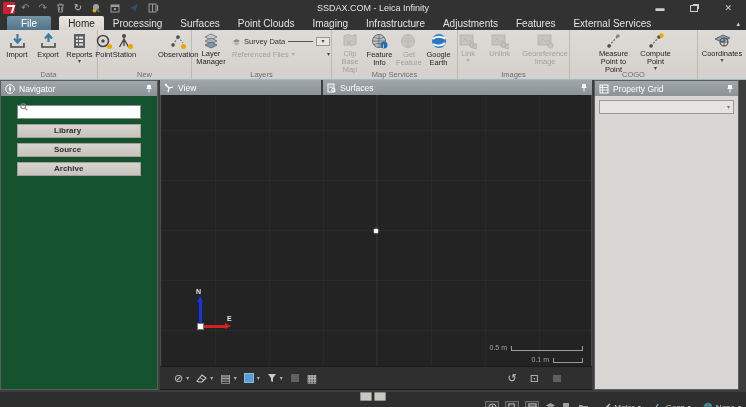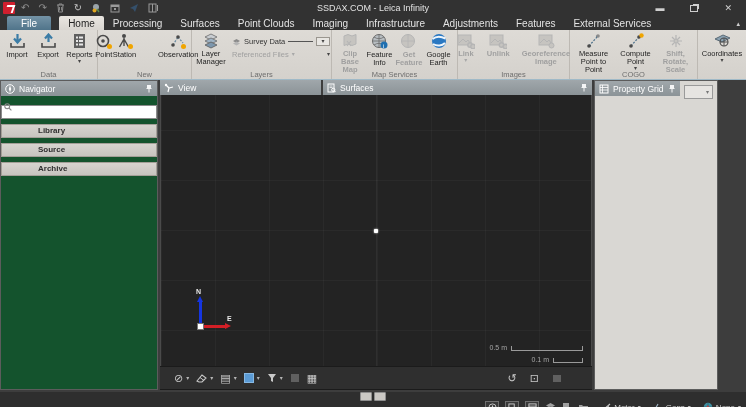--- a/index.html
+++ b/index.html
@@ -26,38 +26,38 @@
   .tab.sel { background:linear-gradient(#e9e6e1,#d8d5d0); color:#222; border-radius:2px 2px 0 0; margin-left:8px; }
   .rib-collapse { position:absolute; right:6px; bottom:2px; font-size:7px; color:#cfcfcf; }
 
   
   .ribbon { height:50px; background:linear-gradient(#dedbd6,#d4d1cc); border-bottom:1px solid #9fb9c7; display:flex; }
   .rgroup { position:relative; border-right:1px solid #bdb9b3; height:100%; padding:2px 1px 10px; display:flex; align-items:flex-start; justify-content:center; }
   .glabel { position:absolute; bottom:0; left:0; right:0; text-align:center; font-size:7.5px; color:#6e6e6e; }
   .rbtn { display:flex; flex-direction:column; align-items:center; text-align:center; font-size:7.5px; line-height:8px;
           color:#242424; padding-top:1px; cursor:default; }
   .rbtn .rlbl { margin-top:1px; }
-  .rbtn.dis { color:#a0a0a0;font-weight:bold; }
+  .rbtn.dis { color:#a0a0a0; }
   .rbtn.dis svg * { stroke:#b5b5b5 !important; fill:#c6c4c0 !important; }
   .caret { font-size:6px; line-height:5px; color:#454545; }
   .dis .caret { color:#a8a8a8; }
 
   .layer-col { display:flex; flex-direction:column; justify-content:flex-start; gap:4px; font-size:7.5px; color:#333; padding-top:5px; margin-left:3px; width:98px; }
   .layer-row { display:flex; align-items:center; gap:3px; }
   .lline { flex:1; height:1px; background:#555; }
   .lbox { width:14px; height:9px; border:1px solid #9a968f; background:#e8e6e2; display:flex; align-items:center; justify-content:center; }
   .refs { color:#a0a0a0; }
 
   
   .main { height:310px; display:flex; background:#3d3d3d; }
   .panel-hd { height:15px; background:linear-gradient(#a0a7ab,#8b9397); display:flex; align-items:center; padding:0 4px; color:#fff; font-size:8.5px; gap:4px; }
   .pin { margin-left:auto; opacity:.9; }
 
   .navigator { width:158px; background:#14532d; display:flex; flex-direction:column; border:1px solid #5c5c5c; }
-  .nav-body { flex:1; padding:4px 0; }
+  .nav-body { flex:1; padding:4px 16px; }
   .searchwrap { position:relative; }
   .searchwrap input { width:100%; height:14px; border:1px solid #8b8b8b; background:#fff; font-size:8px; padding:0 3px 0 15px; outline:none; }
   .mag { position:absolute; left:3px; top:3px; }
   .acc { margin-top:5px; height:14px; background:linear-gradient(#d7d4cf,#c7c4bf); border:1px solid #a49f98; display:flex; align-items:center;
          font-size:8px; font-weight:bold; color:#2e2e2e; padding-left:36px; }
 
   .center { width:432px; display:flex; flex-direction:column; margin:0 2px; }
   .hd-row { display:flex; gap:2px; }
   .vh { width:161px; }
   .ih { flex:1; }
@@ -86,21 +86,21 @@
   .sb2 .sbrule { width:30px; }
 
   .vtoolbar { height:24px; background:#2f2f2f; border-top:1px solid #1b1b1b; border-bottom:1px solid #1b1b1b;
     display:flex; align-items:center; padding:0 14px; gap:7px; color:#c9c9c9; }
   .vt { display:flex; align-items:center; gap:3px; font-size:11px; line-height:11px; }
   .vt .caret { color:#b5b5b5; }
   .vt.dim { opacity:.32; }
   .vt-right { margin-left:auto; display:flex; align-items:center; gap:13px; margin-right:16px; font-size:11px; }
   .cube { width:10px; height:10px; background:#5b9bd5; border:1px solid #87b9e4; }
 
-  .propgrid { width:124px; background:#d9d7d3; display:flex; flex-direction:row; border:1px solid #5c5c5c; }
+  .propgrid { width:145px; background:#d9d7d3; display:flex; flex-direction:column; border:1px solid #5c5c5c; }
   .pg-body { flex:1; padding:4px; }
   .combo { height:14px; background:#e6e4e1; border:1px solid #9a9a9a; display:flex; align-items:center; font-size:8px; color:#444; padding:0 3px; }
   .combo .caret { margin-left:auto; font-size:6px; color:#777; }
 
   
   .statusbar { height:21px; border-top:2px solid #3d3d3d; background:#2e2e2e; display:flex; align-items:center; padding:0 5px; color:#d2d2d2;flex-direction:column; }
   .sb-left { display:flex; gap:2px; }
   .sb-left .mini { width:12px; height:9px; background:#cac8c4; border:1px solid #8e8e8e; border-radius:1px; }
   .sb-right { margin-left:auto; display:flex; align-items:center; gap:6px; }
   .tgl { width:14px; height:12px; border:1px solid #6f6f6f; background:#3a3a3a; display:flex; align-items:center; justify-content:center; }
@@ -373,29 +373,20 @@
           <svg width="18" height="16" viewBox="0 0 18 16">
             <path d="M4 13L12 4" stroke="#4a6f8a" stroke-width="1.2" stroke-dasharray="2 1.4"></path>
             <circle cx="4" cy="13" r="1.8" fill="#4a4a4a"></circle>
             <circle cx="12" cy="4" r="1.8" fill="#4a4a4a"></circle>
             <circle cx="14.5" cy="2.5" r="2.2" fill="#f0a500"></circle>
           </svg>
         </span>
       <span class="rlbl">Compute Point</span>
       <span class="caret">▾</span>
     </div>
-    <div class="rbtn dis" style="width:40px;">
-      <span>
-          <svg width="16" height="16" viewBox="0 0 16 16">
-            <path d="M8 2v12M2 8h12M4 4l8 8M12 4l-8 8" stroke="#b5b5b5" stroke-width="1.2"></path>
-            <circle cx="8" cy="8" r="2" fill="#c6c4c0"></circle>
-          </svg>
-        </span>
-      <span class="rlbl">Shift, Rotate, Scale</span>
-    </div>
     <span class="glabel">COGO</span>
   </div>
 
   <div class="rgroup" style="width:48px; border-right:none;">
     <div class="rbtn" style="width:46px;">
       <span>
           <svg width="20" height="16" viewBox="0 0 20 16">
             <path d="M3 6l8-4 7 3-8 4z" fill="#8ba2b2" stroke="#5a6a76"></path>
             <circle cx="12" cy="9" r="4" fill="none" stroke="#4a4a4a" stroke-width="1.1"></circle>
             <path d="M12 5v8M8 9h8" stroke="#4a4a4a" stroke-width=".9"></path>

